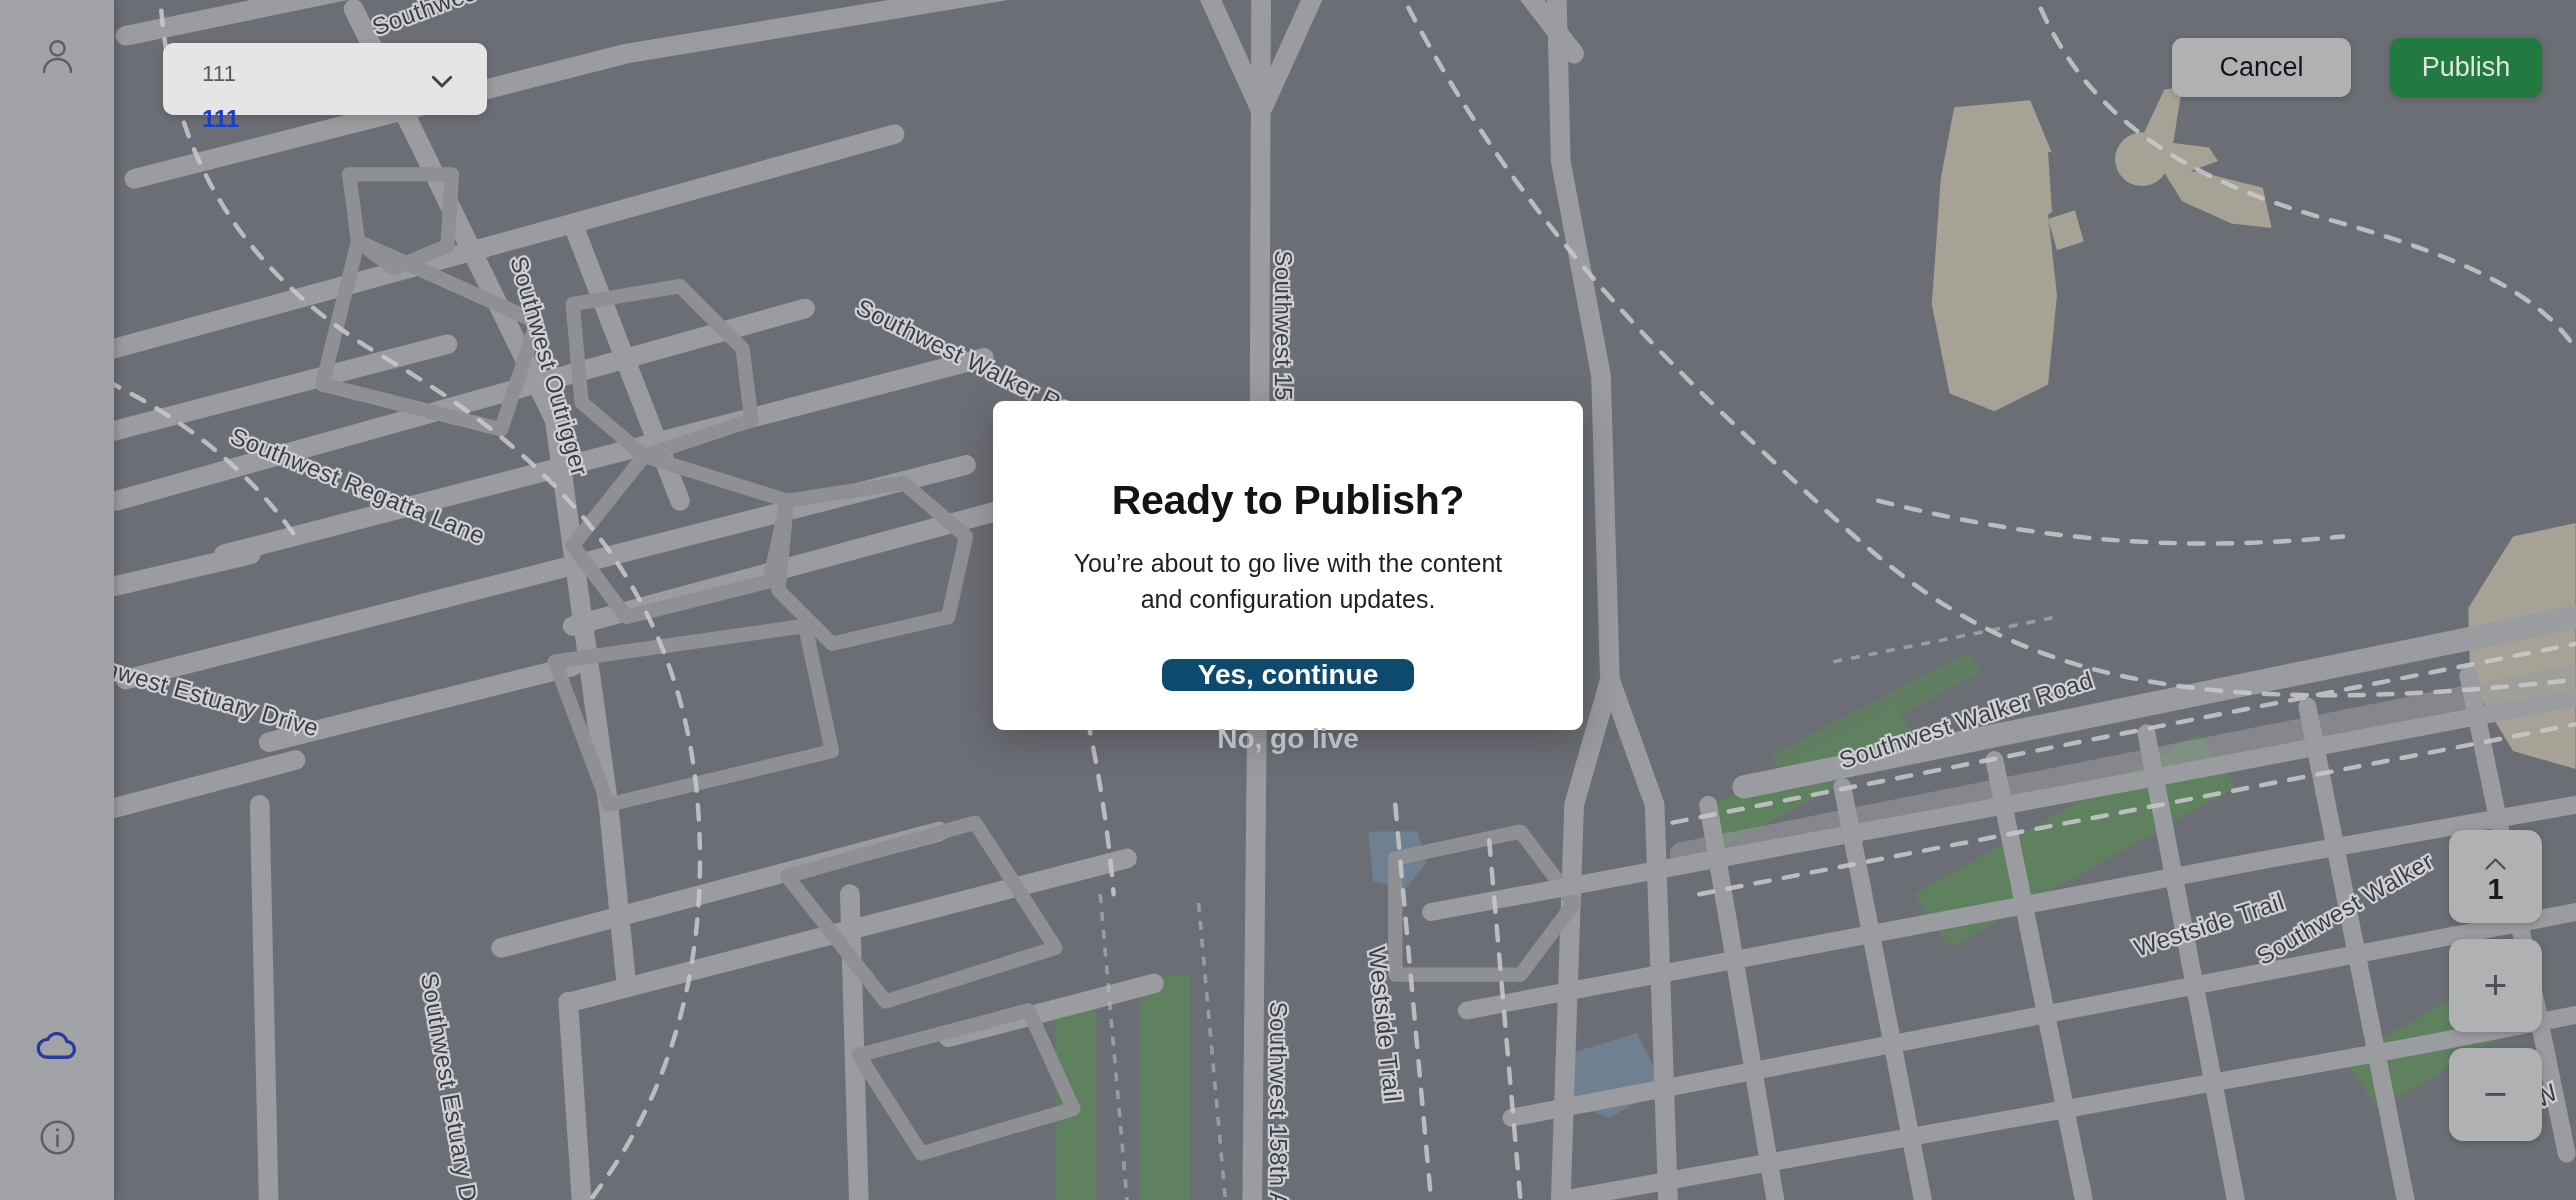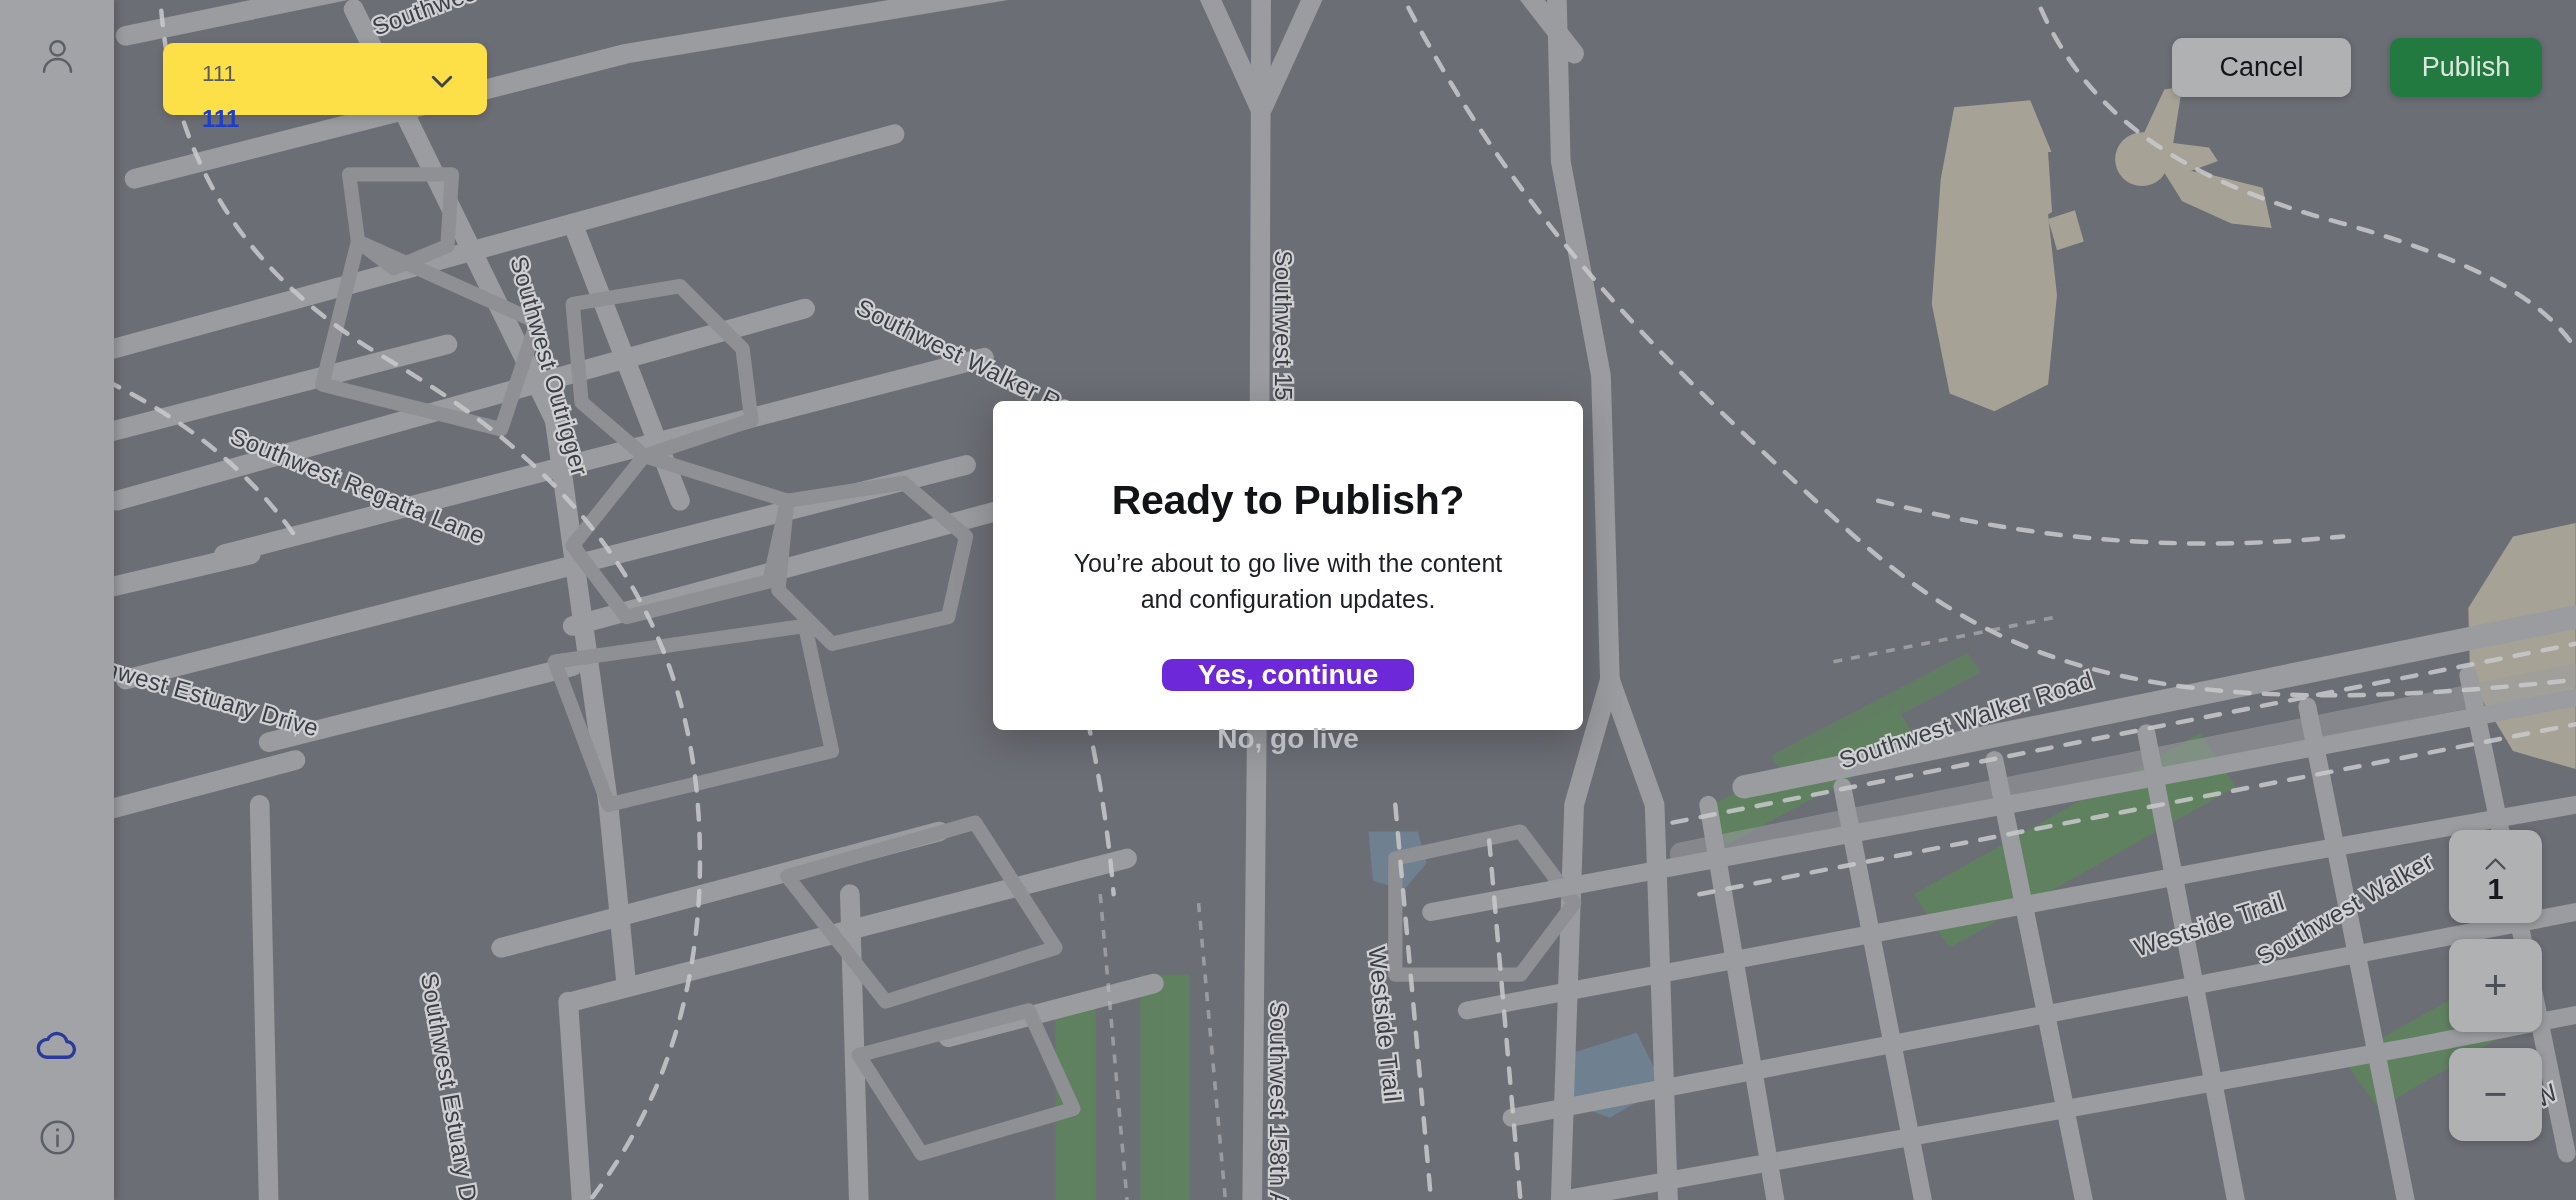--- a/index.html
+++ b/index.html
@@ -44,21 +44,21 @@
   .sb-icon {
     width: 54px; height: 54px;
     display: flex; align-items: center; justify-content: center;
     cursor: pointer;
   }
 
   
   .floor-select {
     position: absolute; left: 163px; top: 43px;
     width: 324px; height: 72px;
-    background: #fde047;
+    background: #e5e5e5;
     border-radius: 10.7px;
     box-shadow: 0 2.7px 9px rgba(0,0,0,0.16);
     z-index: 45;
     cursor: pointer;
   }
   .fs-label {
     position: absolute; left: 39px; top: 19.7px;
     font-size: 22.4px; color: #585b63; line-height: 1;
   }
   .fs-value {
@@ -127,21 +127,21 @@
     font-size: 41px; font-weight: 700; color: #121317;
     letter-spacing: -0.3px; text-align: center; line-height: 1.1;
   }
   .modal-body {
     margin-top: 21.5px;
     font-size: 25px; color: #1d1f24; text-align: center;
     line-height: 1.46; max-width: 474px;
   }
   .modal-primary {
     margin-top: 41px;
-    background: #6d28d9; color: #ffffff;
+    background: #0c4a6e; color: #ffffff;
     border: none; border-radius: 9.8px;
     font-family: "Liberation Sans", sans-serif;
     font-size: 28px; font-weight: 600;
     padding: 0 36px; height: 66px;
     display: flex; align-items: center; justify-content: center;
     cursor: pointer;
   }
   .modal-secondary {
     margin-top: 32px;
     background: transparent; border: none;

